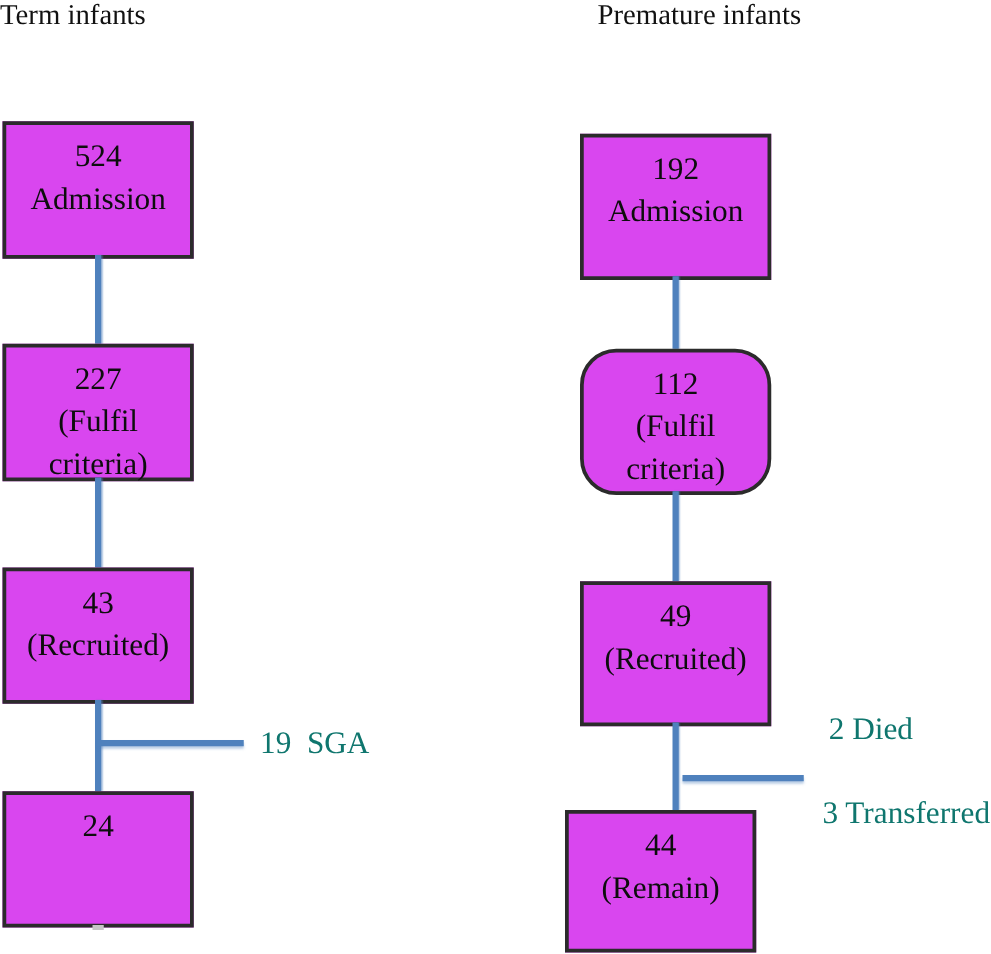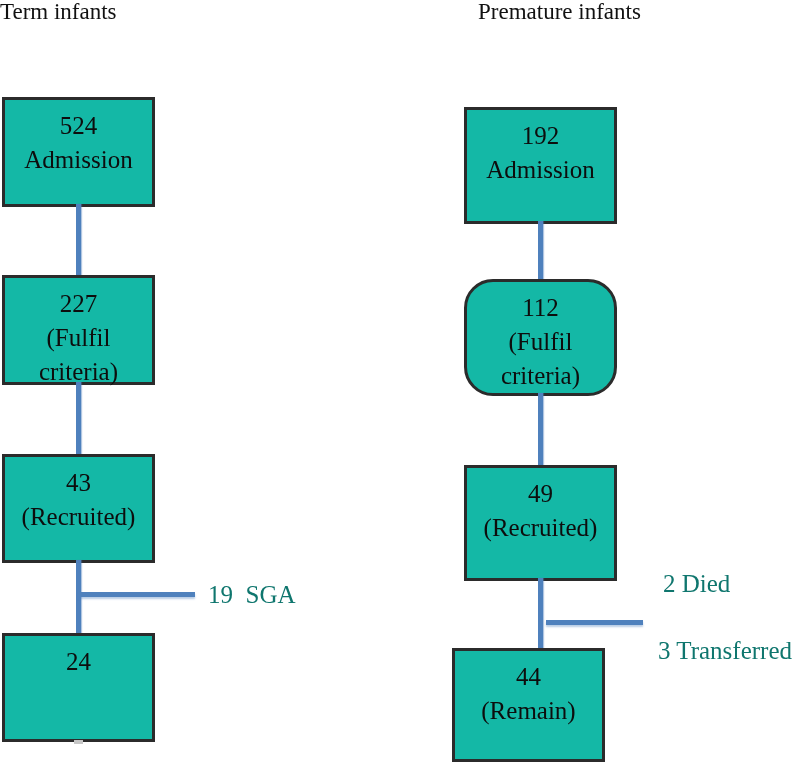--- a/index.html
+++ b/index.html
@@ -16,21 +16,21 @@
     position: absolute;
     top: 0px;
     font-size: 23px;
     line-height: 24px;
     color: #111111;
     white-space: nowrap;
   }
   .box {
     position: absolute;
     width: 147px;              
-    background: #14b8a6;
+    background: #d946ef;
     border: 3px solid #2b2b2b;
     text-align: center;
     box-sizing: content-box;
     padding-top: 9px;
   }
   .bl {
     font-size: 25px;
     line-height: 34px;
     white-space: nowrap;
   }

